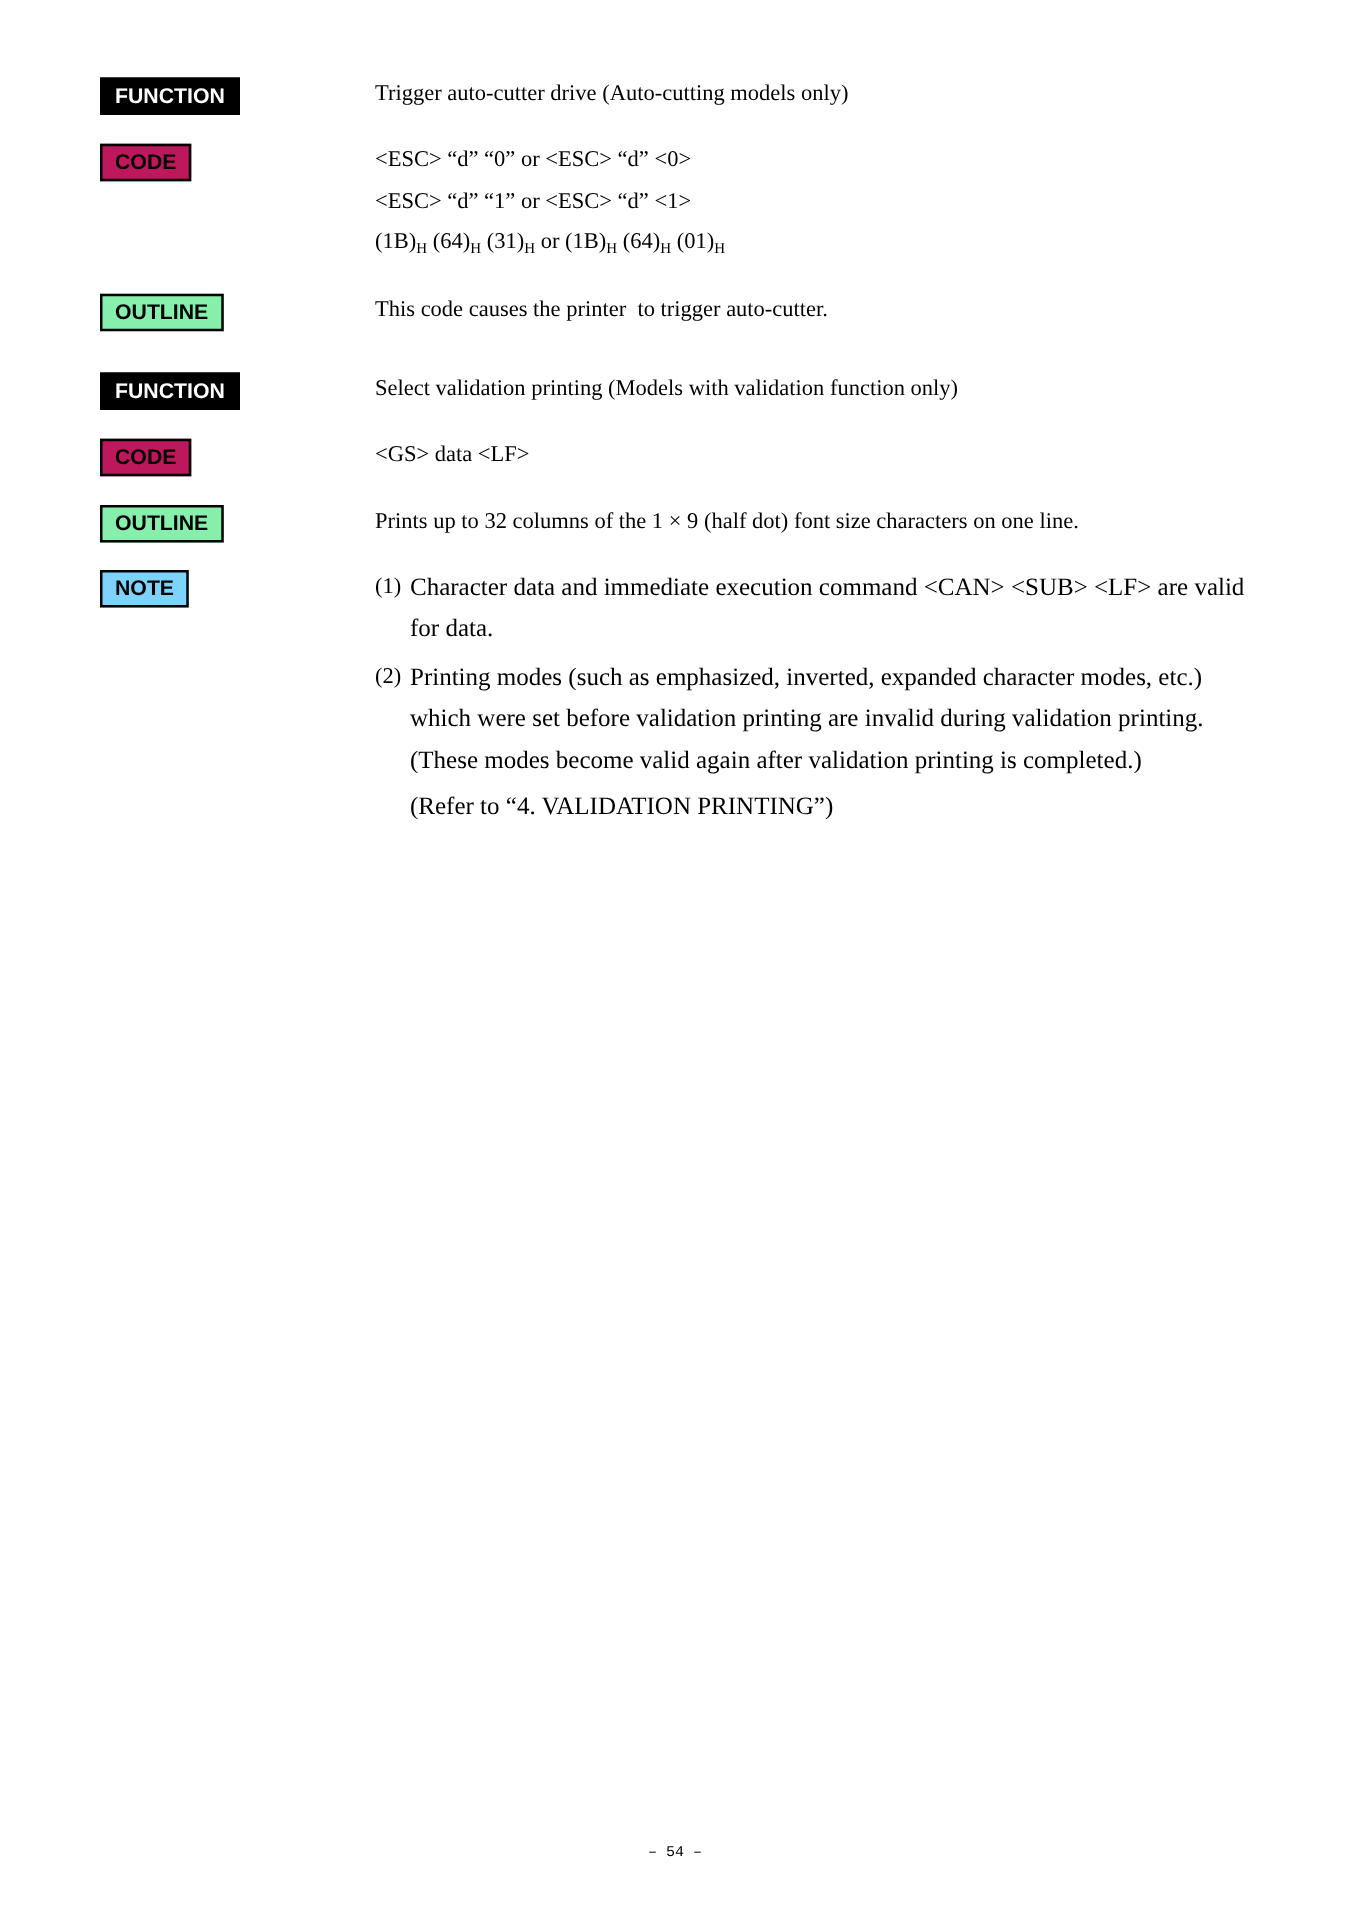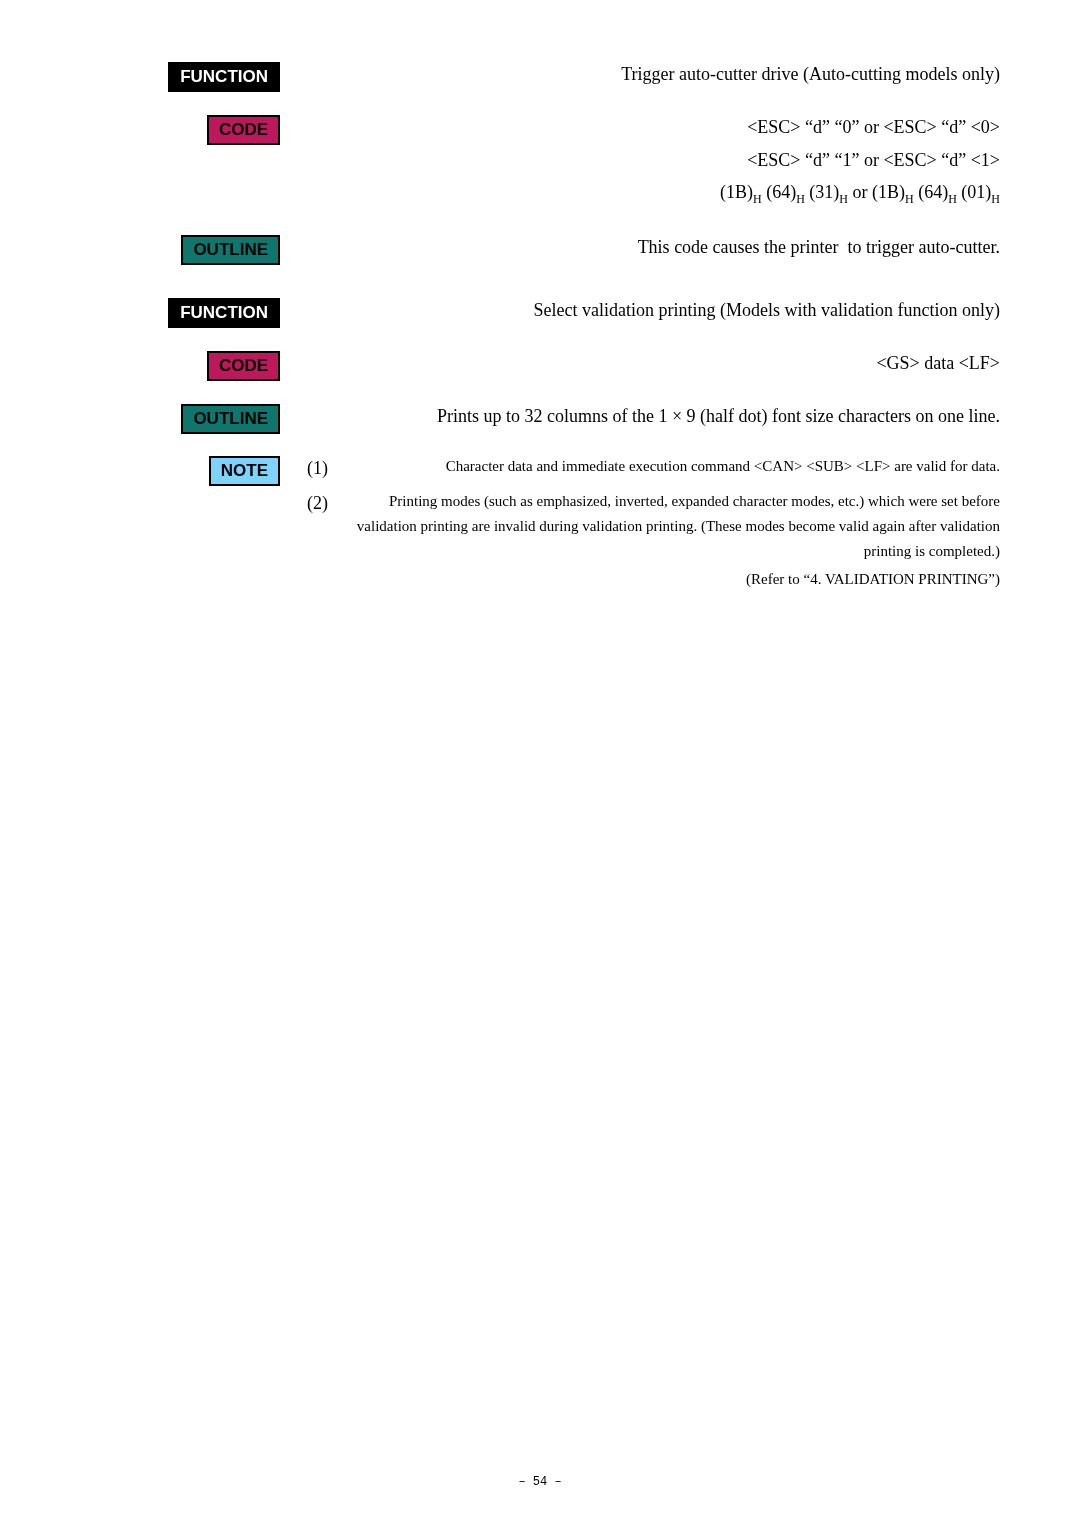--- a/index.html
+++ b/index.html
@@ -16,21 +16,20 @@
       width: 1080px;
       min-height: 1533px;
       position: relative;
     }
 
     .page {
       width: 1080px;
       min-height: 1533px;
       padding: 60px 80px 80px 80px;
       position: relative;
-      text-align: right;
     }
 
     .section {
       display: flex;
       flex-direction: row;
       margin-bottom: 8px;
       align-items: flex-start;
     }
 
     .label-cell {
@@ -54,23 +53,22 @@
       background-color: #000000;
       color: #ffffff;
     }
 
     .label-box.code-label {
       background-color: #be185d;
       color: #000000;
     }
 
     .label-box.outline-label {
-      background-color: #0f766e;
-      color: #000000;
-      margin-left: 25px;
+      background-color: #86efac;
+      color: #000000;
     }
 
     .label-box.note-label {
       background-color: #7dd3fc;
       color: #000000;
     }
 
     .content-cell {
       flex: 1;
       line-height: 1.6;
@@ -104,21 +102,21 @@
       margin-bottom: 6px;
     }
 
     .note-num {
       min-width: 28px;
       font-size: 18px;
     }
 
     .note-text {
       flex: 1;
-      font-size: 15px;
+      font-size: 20px;
       line-height: 1.65;
     }
 
     sub {
       font-size: 12px;
       vertical-align: sub;
     }
   </style>
 </head>
 <body>

